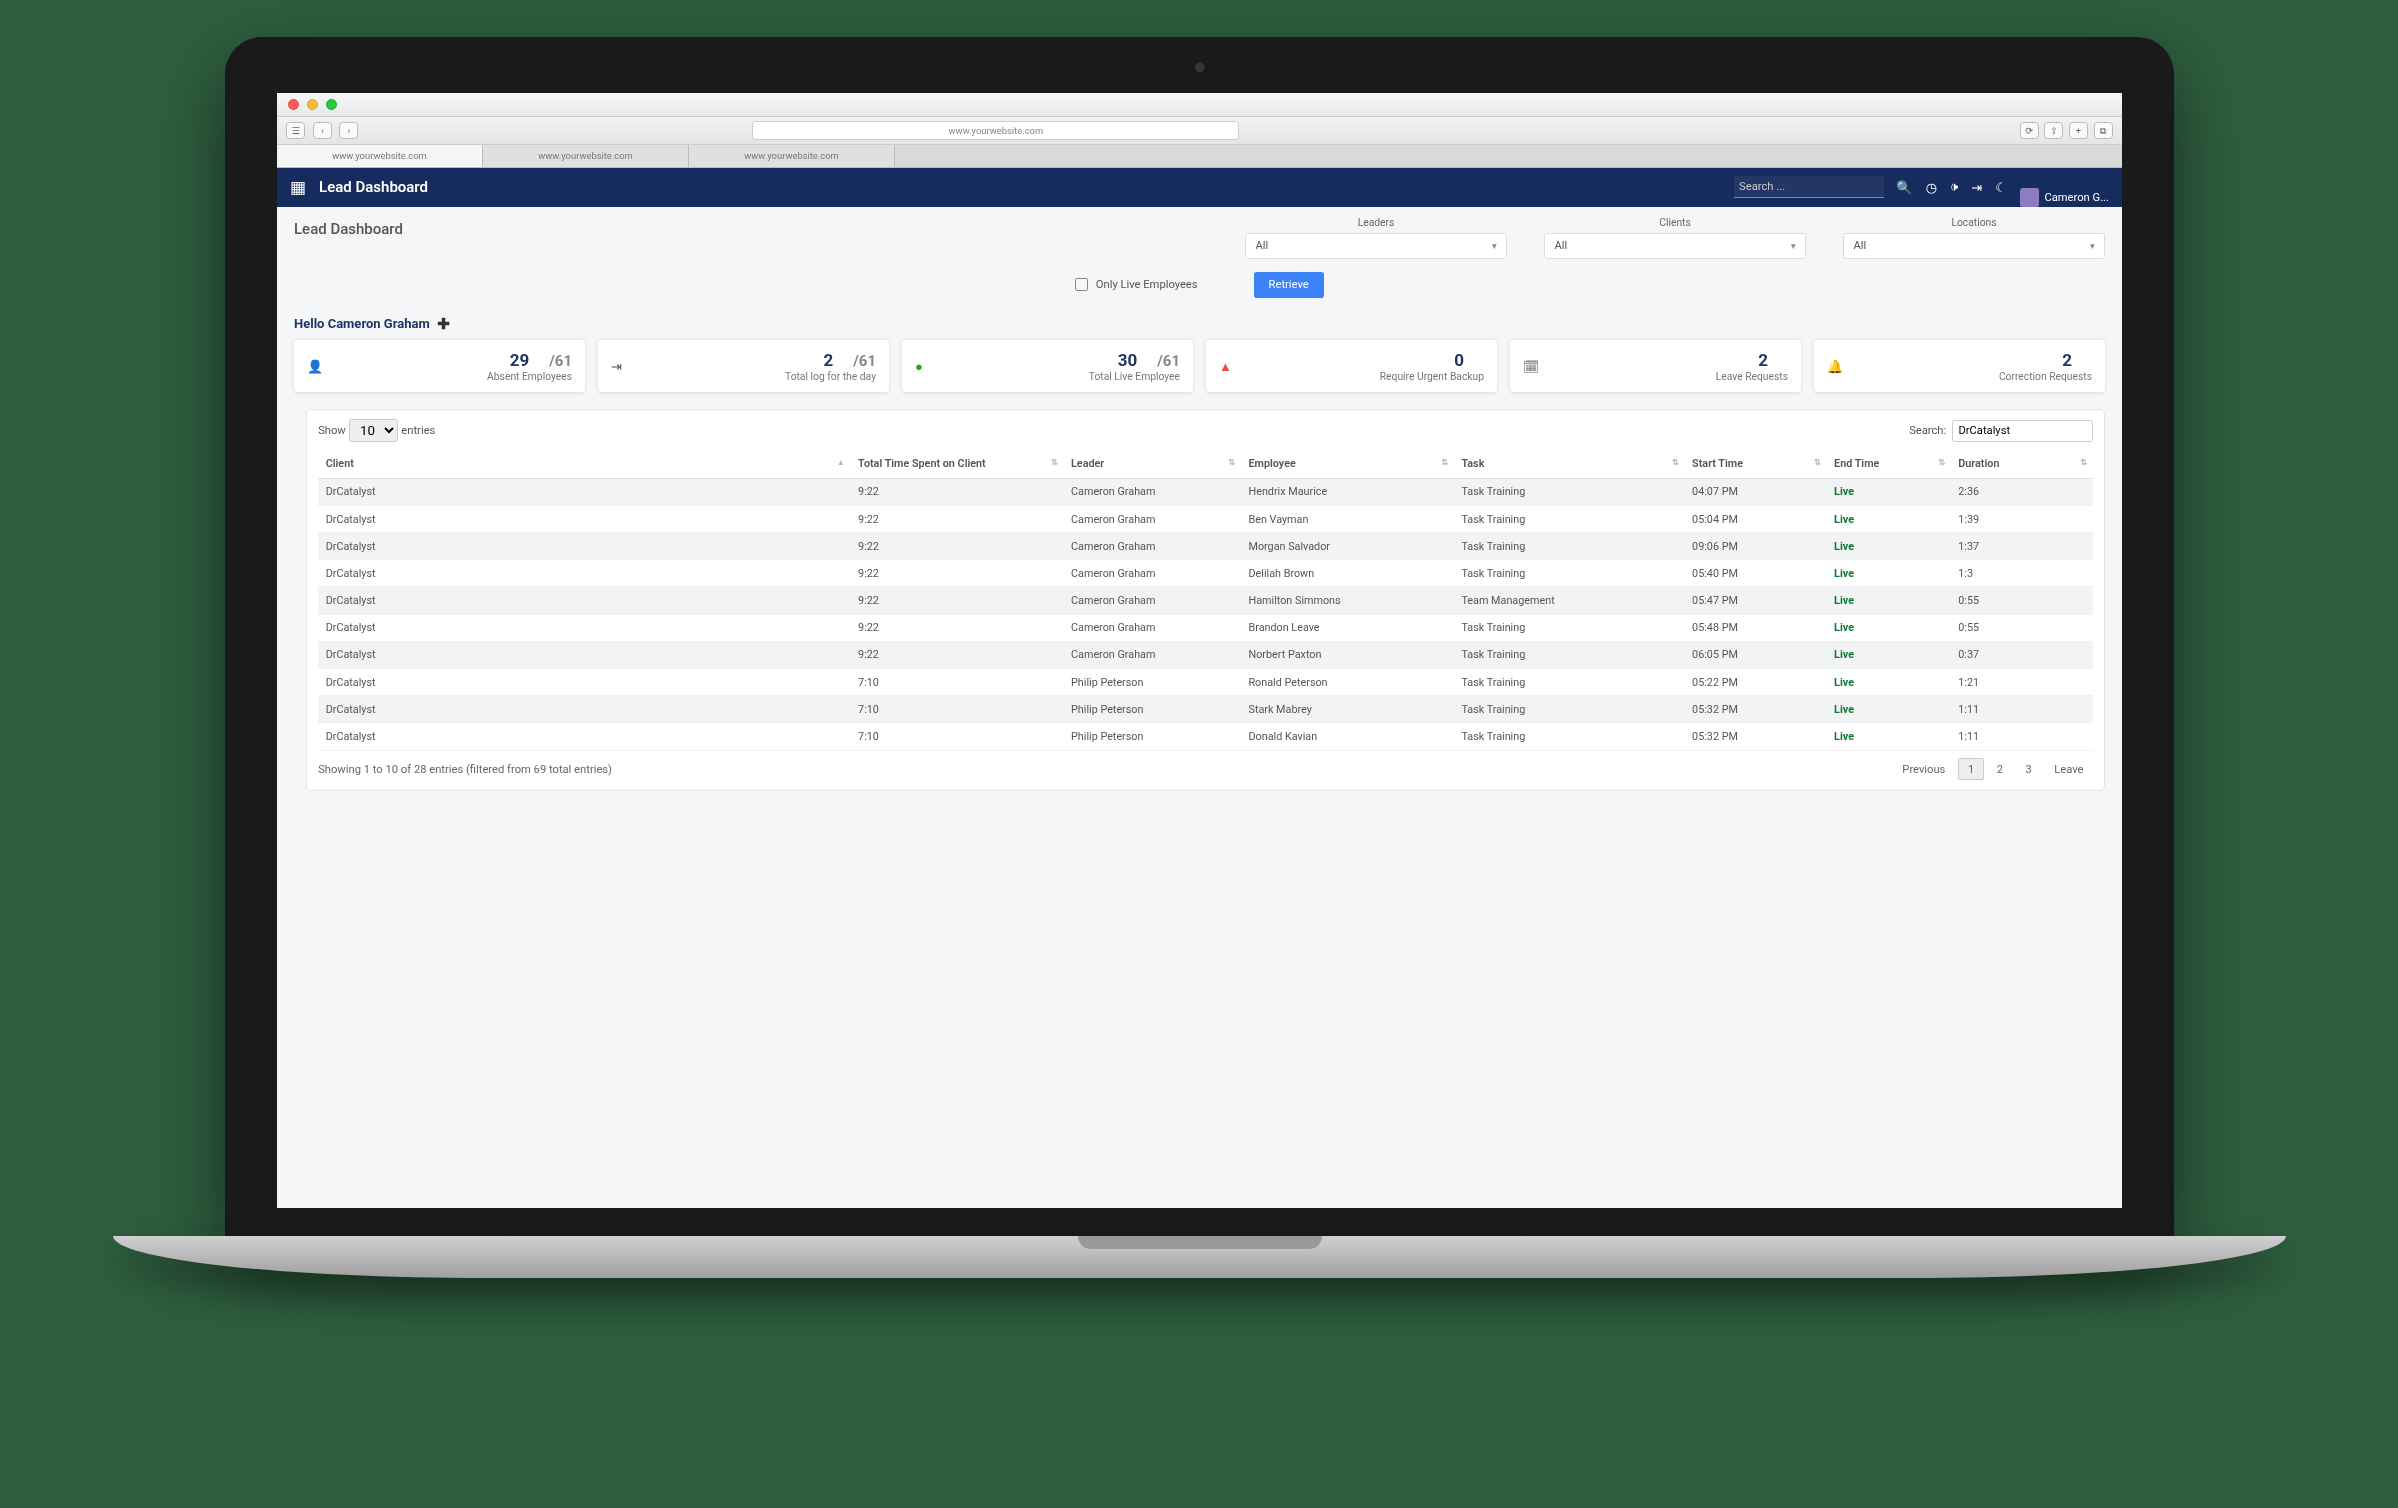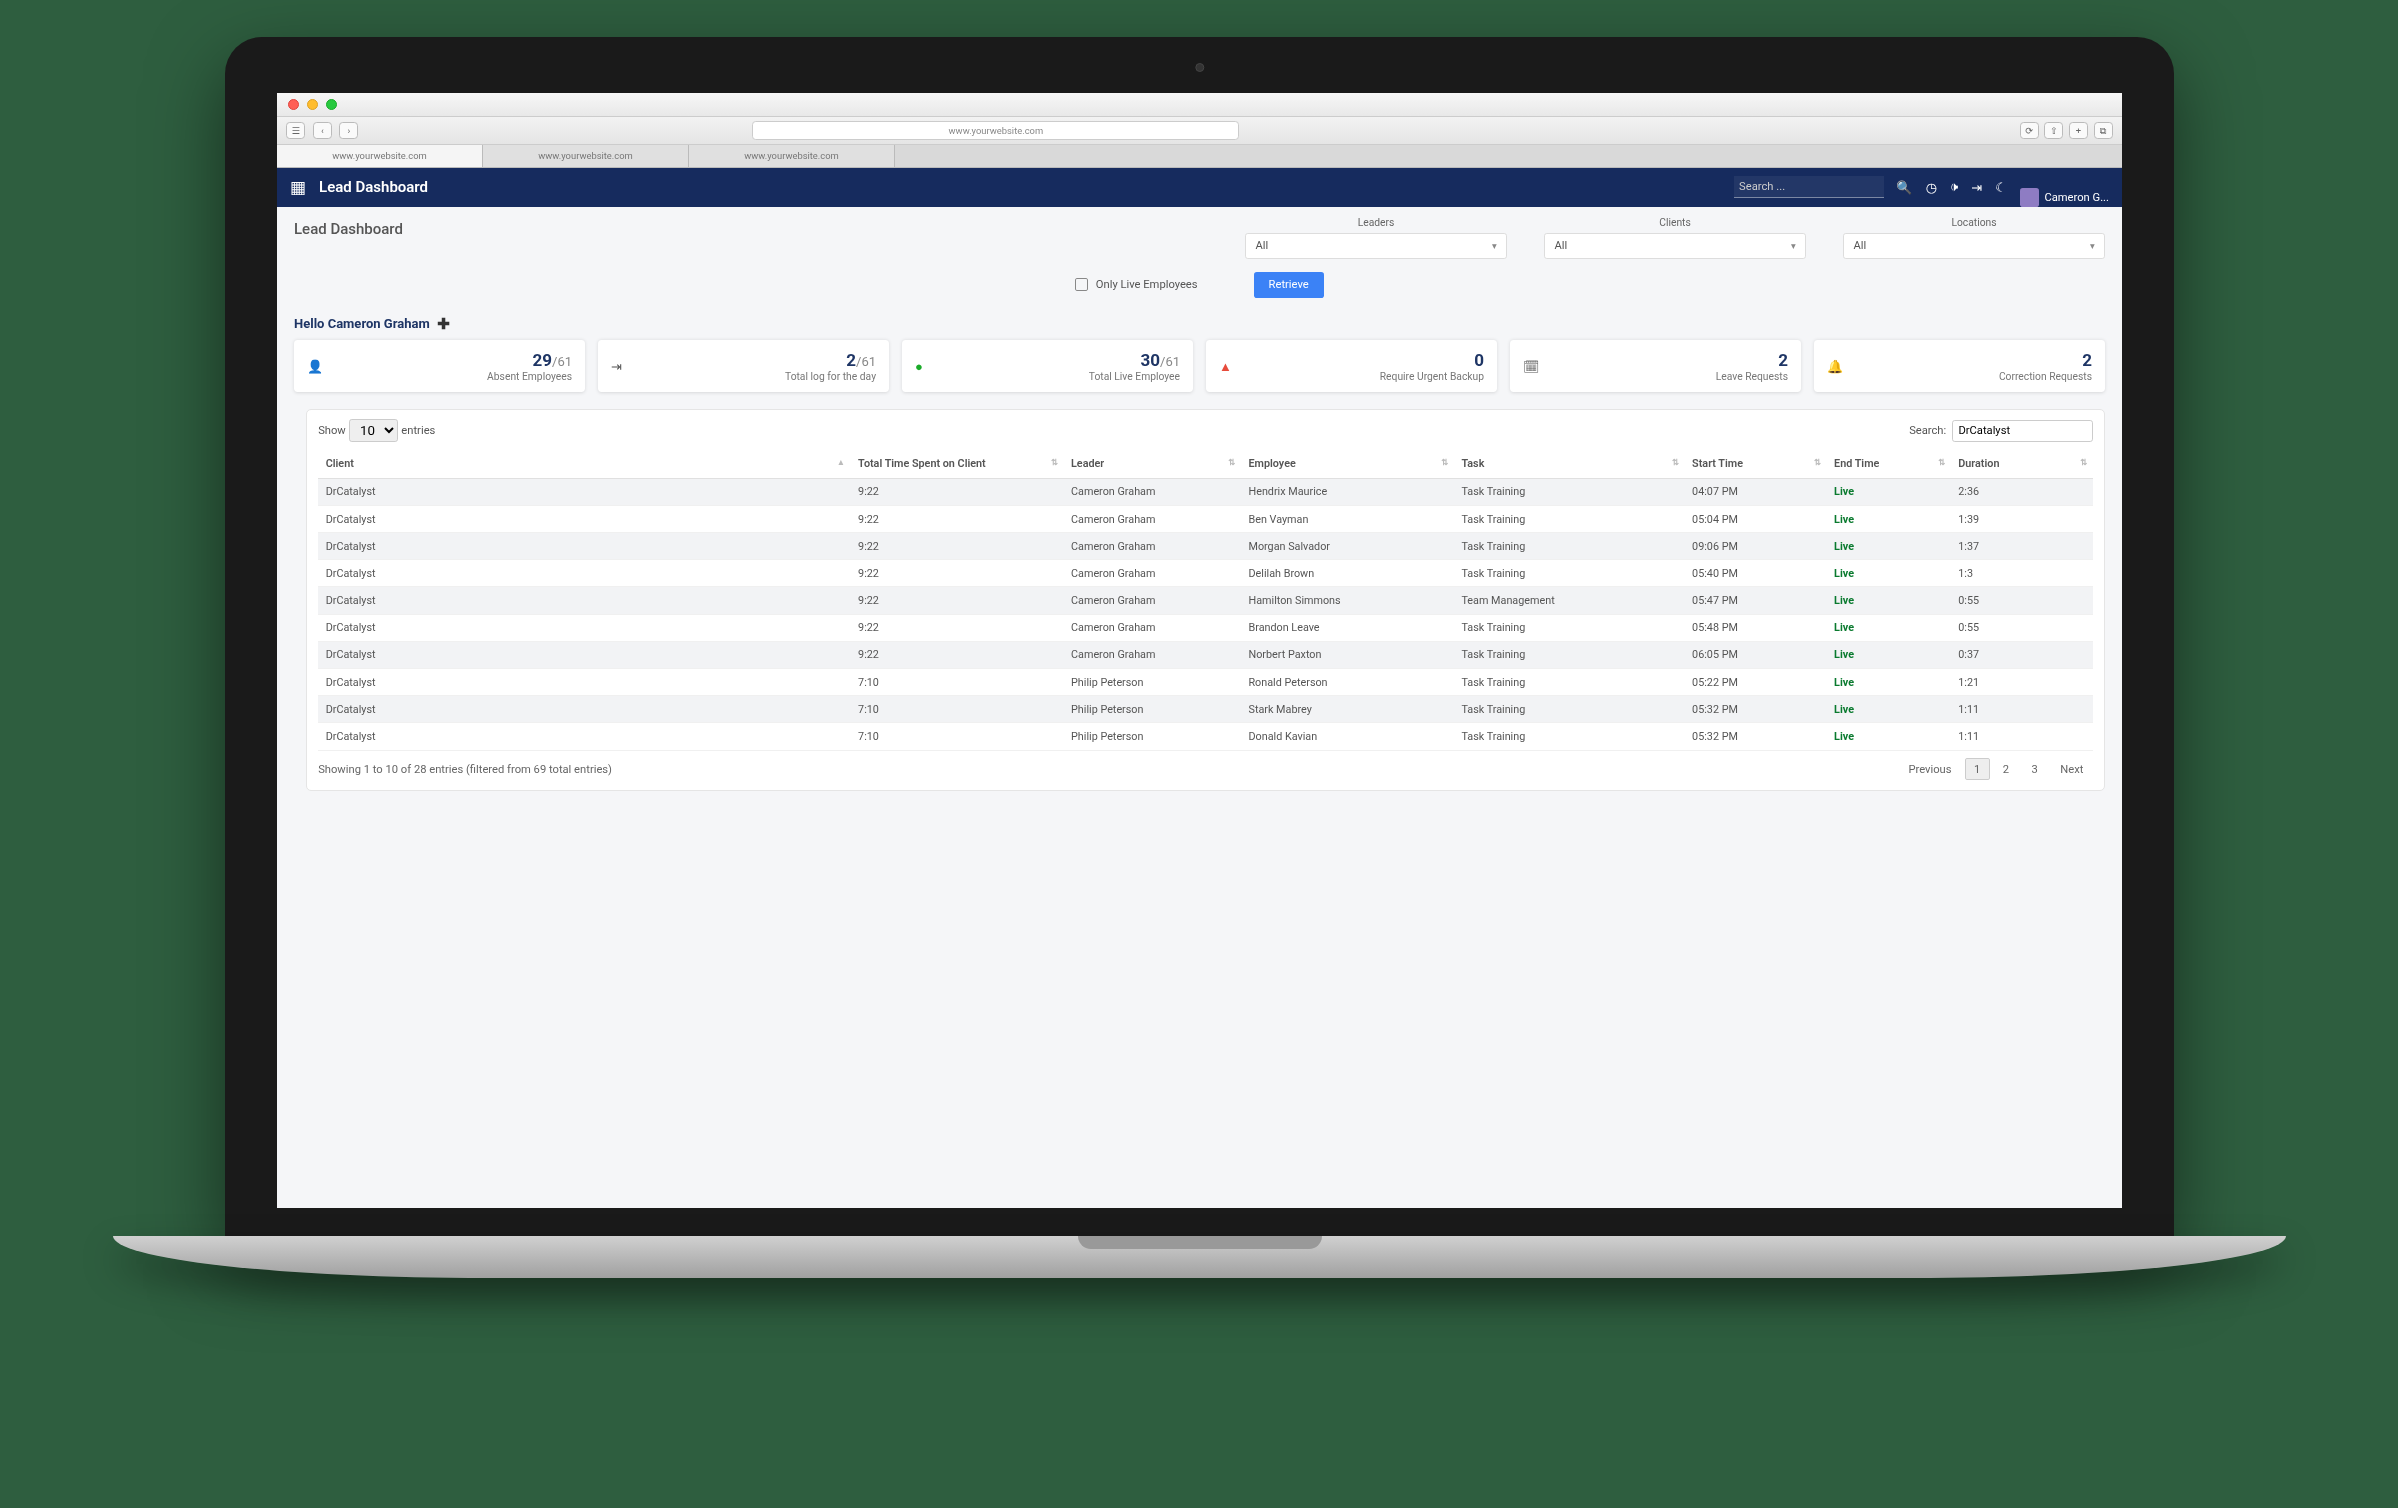--- a/index.html
+++ b/index.html
@@ -59,21 +59,21 @@
 
 .hello { color: #1e3565; font-weight: 700; font-size: 13px; margin-bottom: 7.5px; display: flex; align-items: center; gap: 7.5px; }
 .hello .plus { color: #333; font-size: 15px; }
 
 
 .cards { display: flex; gap: 13px; margin-bottom: 17px; }
 .card { flex: 1; background: #fff; border-radius: 3.7px; box-shadow: 0 0.9px 3.7px rgba(0,0,0,0.12); padding: 9.4px 13px; display: flex; align-items: center; }
 .card .ic { font-size: 13px; color: #666; width: 22.5px; }
 .card .vals { margin-left: auto; text-align: right; }
 .card .num { font-size: 17px; font-weight: 700; color: #1e3565; }
-.card .num .sub { font-size: 13px; color: #888; font-weight: 400; }
+.card .num .sub { font-size: 15px; color: #888; font-weight: 700; margin-left: 20px; }
 .card .lbl { font-size: 10.3px; color: #777; }
 
 
 .tbl-wrap { background: #fff; border: 0.9px solid #e5e5e5; border-radius: 5px; padding: 9.4px 11.2px; margin-left: 12px; }
 .tbl-top { display: flex; align-items: center; font-size: 11.2px; color: #555; margin-bottom: 7.5px; }
 .entries-sel { border: 0.9px solid #ccc; border-radius: 2.8px; padding: 1.9px 5.6px; margin: 0 3.7px; }
 .tbl-search { margin-left: auto; display: flex; align-items: center; gap: 5.6px; }
 .tbl-search input { border: 0.9px solid #ccc; border-radius: 2.8px; padding: 3.7px 5.6px; width: 141px; font-size: 11.2px; }
 
 table { width: 100%; border-collapse: collapse; font-size: 10.8px; }
@@ -370,21 +370,21 @@
               </tbody>
           </table>
 
           <div class="tbl-foot">
             <span>Showing 1 to 10 of 28 entries (filtered from 69 total entries)</span>
             <div class="pager">
               <span class="pg">Previous</span>
               <span class="pg active">1</span>
               <span class="pg">2</span>
               <span class="pg">3</span>
-              <span class="pg">Next</span>
+              <span class="pg">Leave</span>
             </div>
           </div>
         </div>
 
       </div>
     </div>
   </div>
   <div class="laptop-base">
       <div class="laptop-notch"></div>
     </div>

